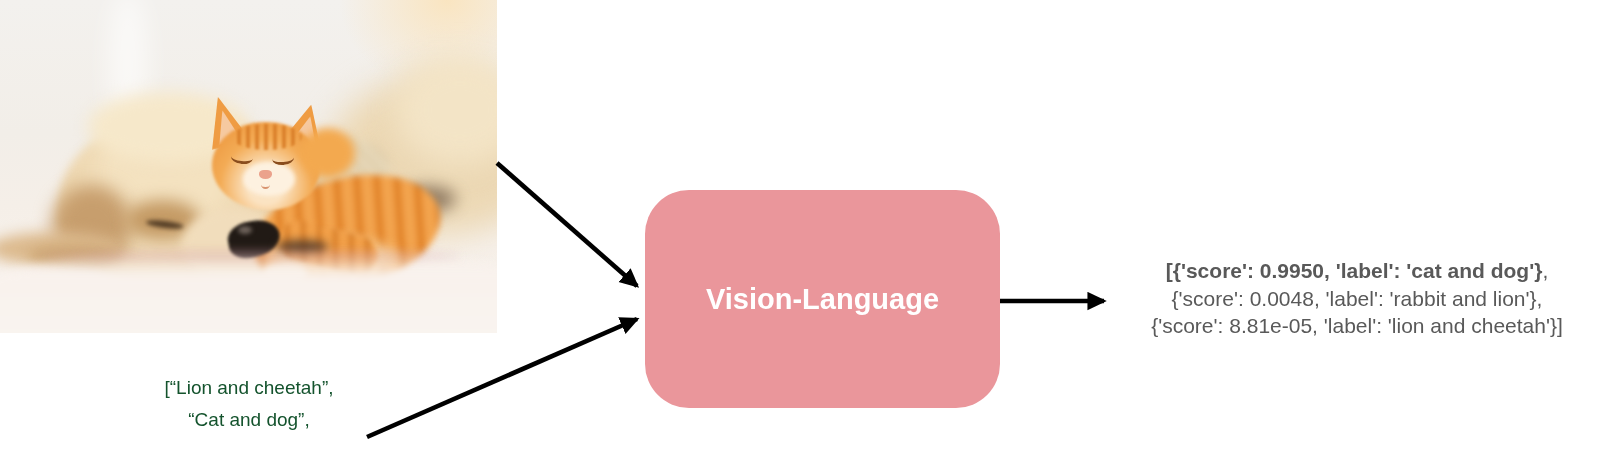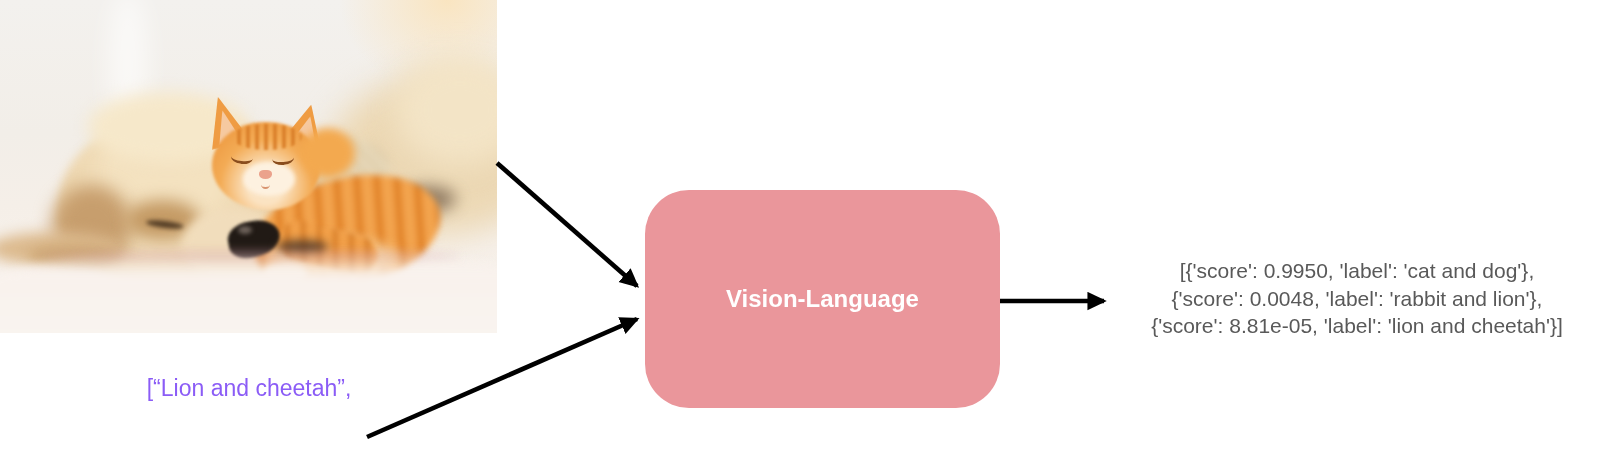--- a/index.html
+++ b/index.html
@@ -60,34 +60,34 @@
 
   
   .arrows { position:absolute; left:0; top:0; width:1600px; height:473px; pointer-events:none; }
 
   
   .model-box {
     position:absolute; left:645px; top:190px; width:355px; height:218px;
     background:#ea969b; border-radius:44px;
     display:flex; align-items:center; justify-content:center; text-align:center;
   }
-  .model-label { color:#ffffff; font-weight:700; font-size:24px; line-height:40px; }
+  .model-label { color:#ffffff; font-weight:700; font-size:29px; line-height:40px; }
 
   
   .labels-text {
     position:absolute; left:74px; top:372px; width:350px; text-align:center;
-    color:#8b5cf6; font-size:23px; line-height:32px;
+    color:#14532d; font-size:19px; line-height:32px;
   }
 
   
   .output-text {
     position:absolute; left:1107px; top:257px; width:500px; text-align:center;
     color:#595959; font-size:21px; line-height:27.5px;
   }
-  .output-text .bold { font-weight:400; }
+  .output-text .bold { font-weight:700; }
 </style>
 </head>
 <body>
 
 <div class="canvas">
 
   <div class="photo" title="Sleeping cream puppy with an orange tabby kitten cuddled on its head">
     <div class="ph-window"></div>
     <div class="pp-body"></div>
     <div class="pp-body2"></div>
@@ -136,20 +136,21 @@
   </svg>
 
   <div class="model-box">
     <div class="model-label">
       <div>Vision-Language</div>
     </div>
   </div>
 
   <div class="labels-text">
     <div>[“Lion and cheetah”,</div>
+    <div>“Cat and dog”,</div>
   </div>
 
   <div class="output-text">
     <div><span class="bold">[{'score': 0.9950, 'label': 'cat and dog'}</span><span>,</span></div>
     <div>{'score': 0.0048, 'label': 'rabbit and lion'},</div>
     <div>{'score': 8.81e-05, 'label': 'lion and cheetah'}]</div>
   </div>
 
 </div>
 

